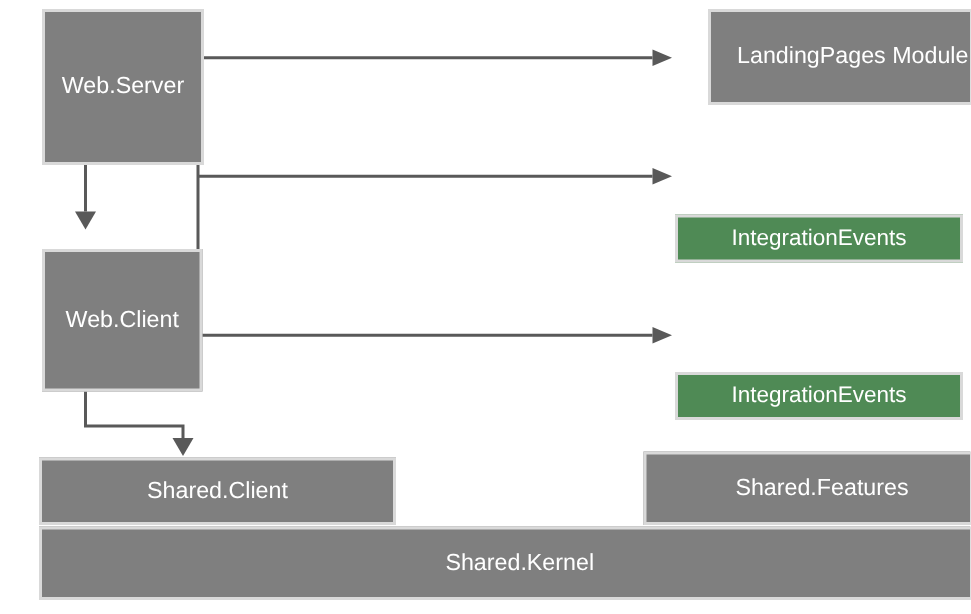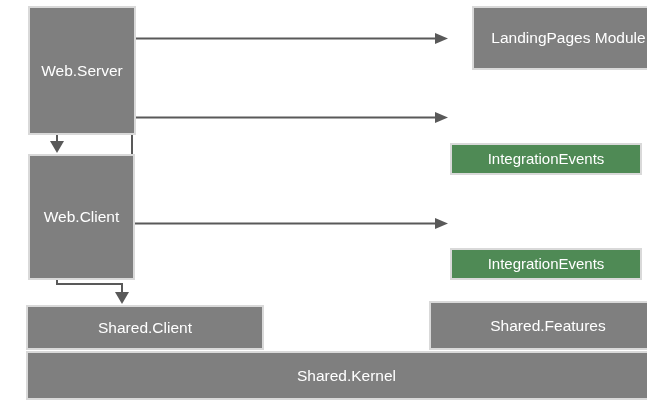--- a/index.html
+++ b/index.html
@@ -40,25 +40,25 @@
     <path class="edge" d="M132 223.5 H435"></path>
     <polygon class="head" points="448,223.5 435,218 435,229"></polygon>
 
     <path class="edge" d="M57 110 V141"></path>
     <polygon class="head" points="57,153 50,141 64,141"></polygon>
 
     <path class="edge" d="M57 261 V284 H122 V292"></path>
     <polygon class="head" points="122,304 115,292 129,292"></polygon>
   </svg>
 
-  <div class="node gray" style="left:4px;top:6px;width:108px;height:129px">
+  <div class="node gray" style="left:4px;top:6px;width:108px;height:104px">
     <span>Web.Server</span>
   </div>
 
-  <div class="node gray" style="left:4px;top:154px;width:107px;height:126px">
+  <div class="node gray" style="left:4px;top:166px;width:107px;height:95px">
     <span>Web.Client</span>
   </div>
 
   <div class="node gray" style="left:448px;top:6px;width:193px;height:64px">
     <span>LandingPages Module</span>
   </div>
 
 
   <div class="node green" style="left:450px;top:143px;width:192px;height:32px">
     <span>IntegrationEvents</span>

